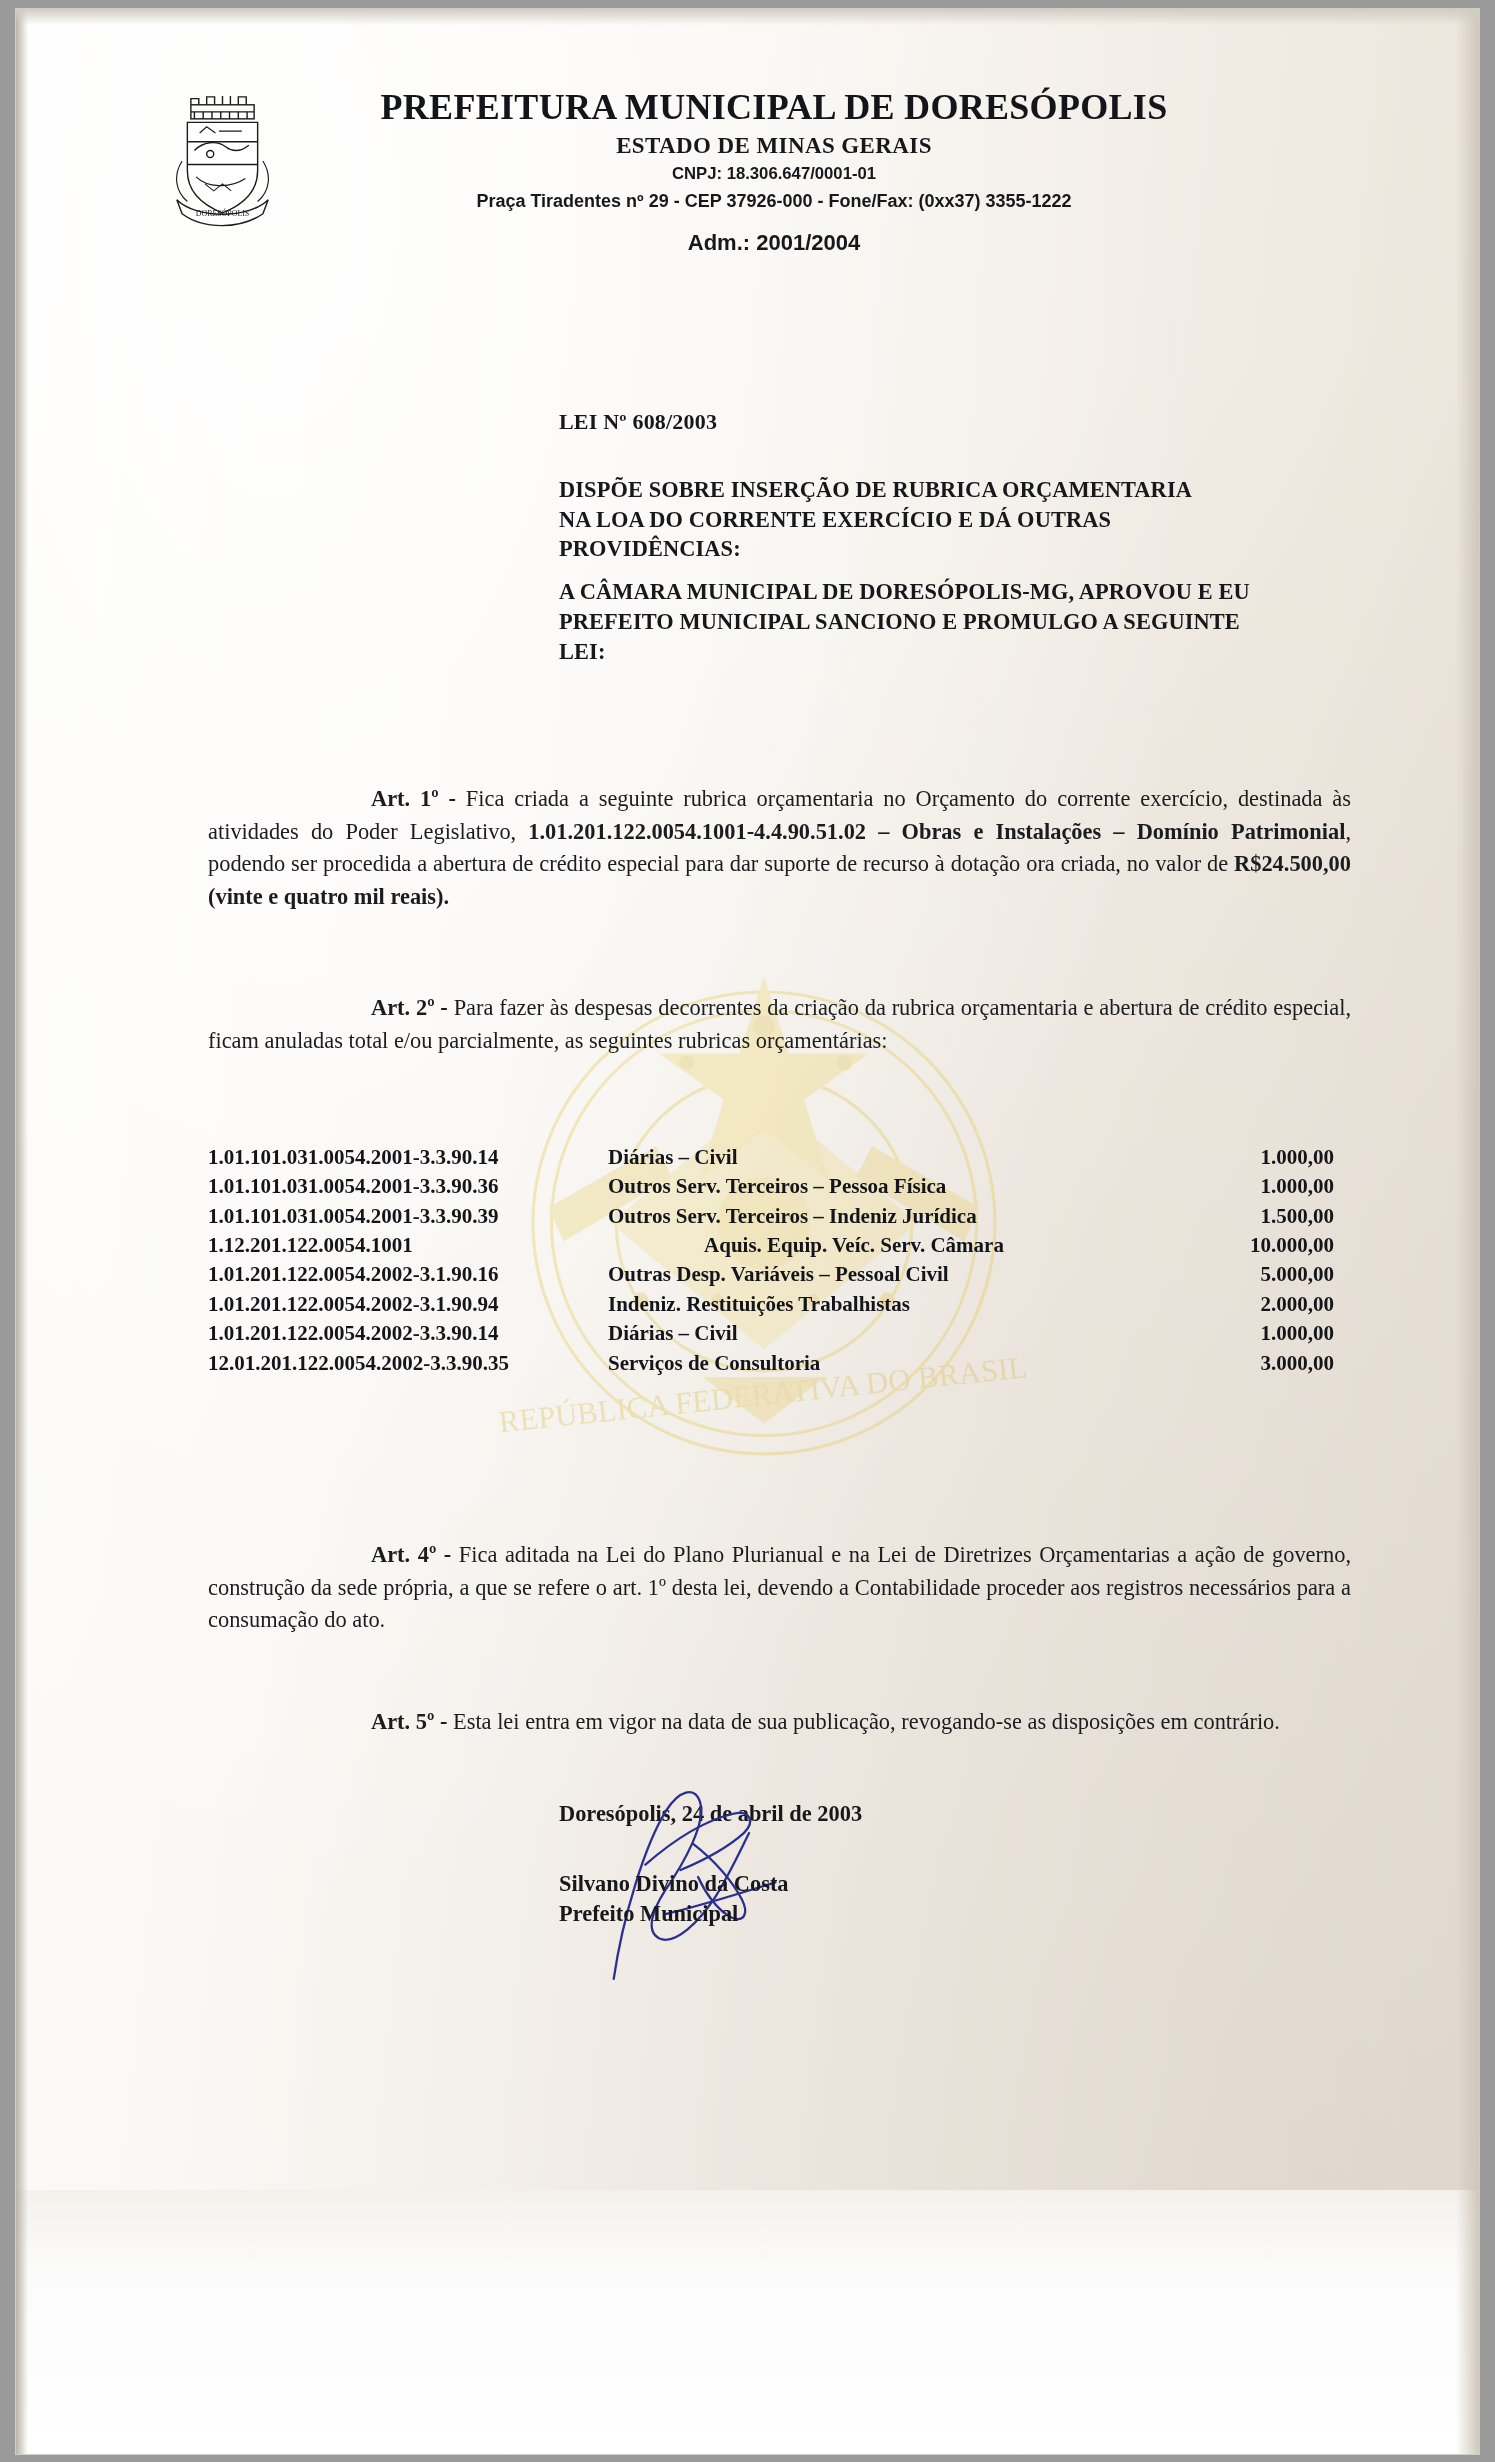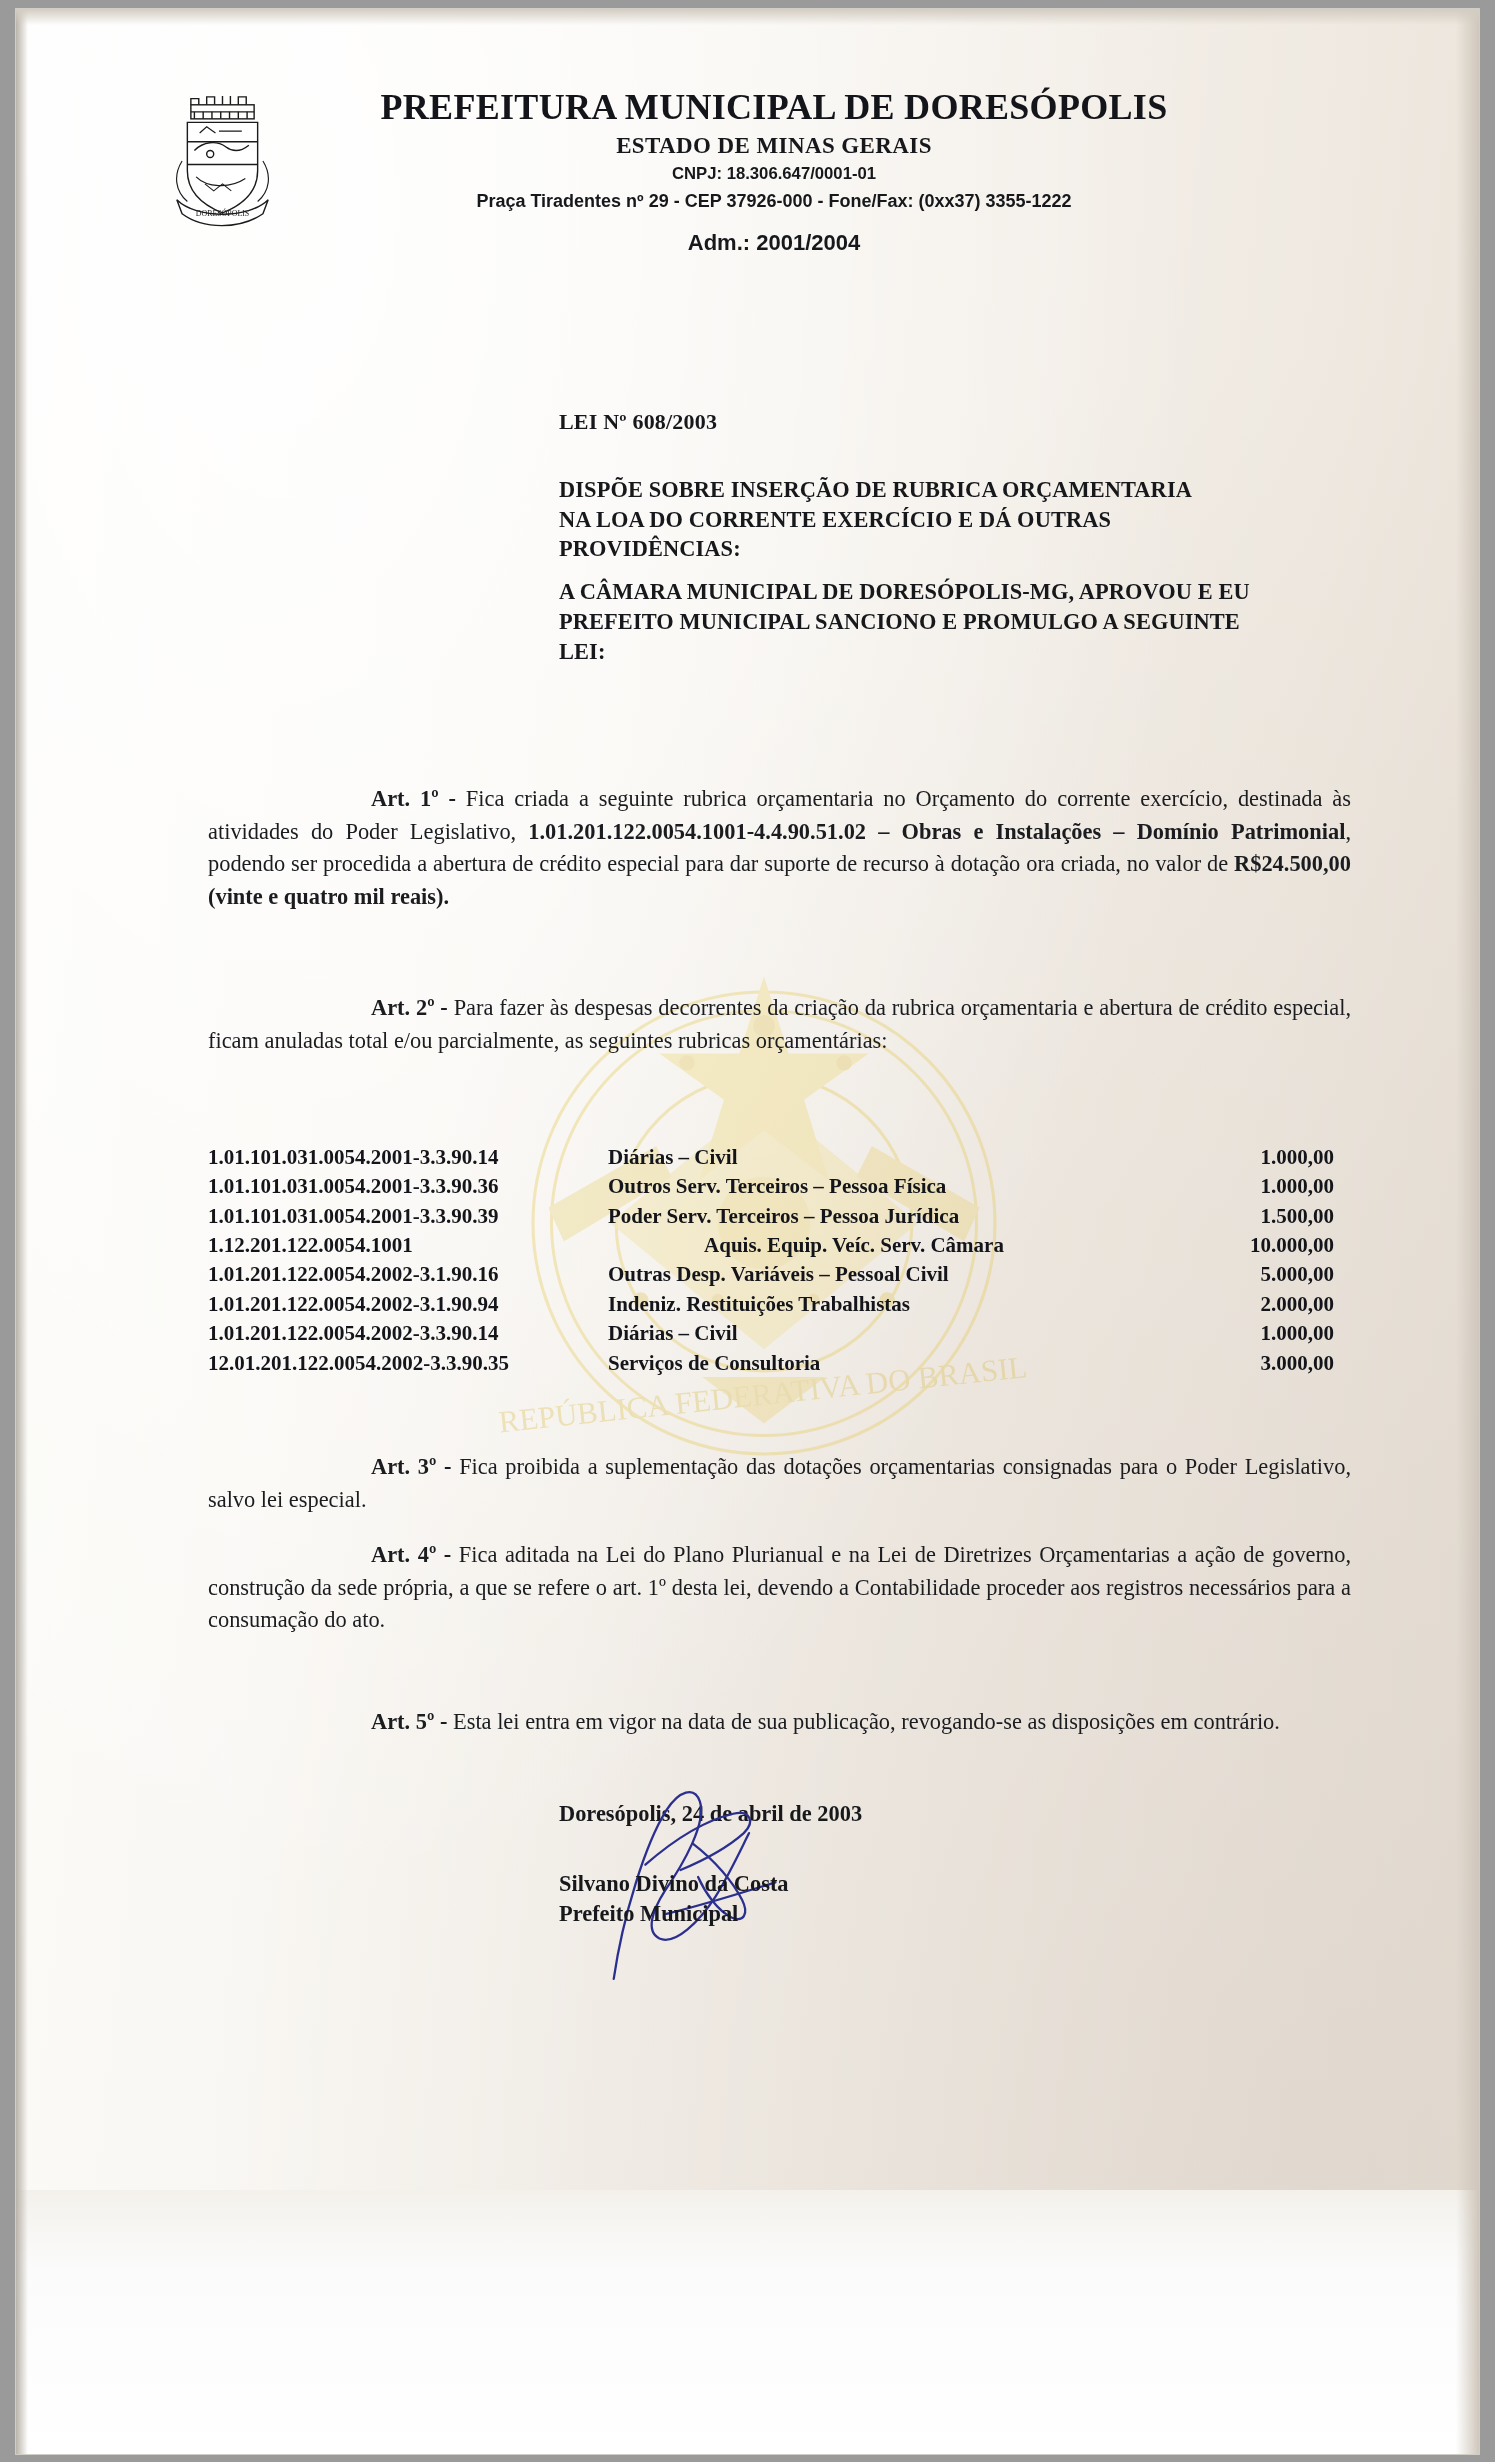--- a/index.html
+++ b/index.html
@@ -321,21 +321,21 @@
           <td class="rub-desc">Diárias – Civil</td>
           <td class="rub-val">1.000,00</td>
         </tr>
         <tr>
           <td class="rub-code">1.01.101.031.0054.2001-3.3.90.36</td>
           <td class="rub-desc">Outros Serv. Terceiros – Pessoa Física</td>
           <td class="rub-val">1.000,00</td>
         </tr>
         <tr>
           <td class="rub-code">1.01.101.031.0054.2001-3.3.90.39</td>
-          <td class="rub-desc">Poder Serv. Terceiros – Pessoa Jurídica</td>
+          <td class="rub-desc">Outros Serv. Terceiros – Indeniz Jurídica</td>
           <td class="rub-val">1.500,00</td>
         </tr>
         <tr>
           <td class="rub-code">1.12.201.122.0054.1001</td>
           <td class="rub-desc center">Aquis. Equip. Veíc. Serv. Câmara</td>
           <td class="rub-val">10.000,00</td>
         </tr>
         <tr>
           <td class="rub-code">1.01.201.122.0054.2002-3.1.90.16</td>
           <td class="rub-desc">Outras Desp. Variáveis – Pessoal Civil</td>
@@ -352,23 +352,20 @@
           <td class="rub-val">1.000,00</td>
         </tr>
         <tr>
           <td class="rub-code">12.01.201.122.0054.2002-3.3.90.35</td>
           <td class="rub-desc">Serviços de Consultoria</td>
           <td class="rub-val">3.000,00</td>
         </tr>
       </tbody>
     </table>
 
-    <div class="art" id="art3">
-      <span class="ind"></span><b>Art. 3º -</b><span> Fica proibida a suplementação das dotações orçamentarias consignadas para o Poder Legislativo, salvo lei especial.</span>
-    </div>
 
     <div class="art" id="art4">
       <span class="ind"></span><b>Art. 4º -</b><span> Fica aditada na Lei do Plano Plurianual e na Lei de Diretrizes Orçamentarias a ação de governo, construção da sede própria, a que se refere o art. 1º desta lei, devendo a Contabilidade proceder aos registros necessários para a consumação do ato.</span>
     </div>
 
     <div class="art" id="art5">
       <span class="ind"></span><b>Art. 5º -</b><span> Esta lei entra em vigor na data de sua publicação, revogando-se as disposições em contrário.</span>
     </div>
 
     <div class="local-data">Doresópolis, 24 de abril de 2003</div>

